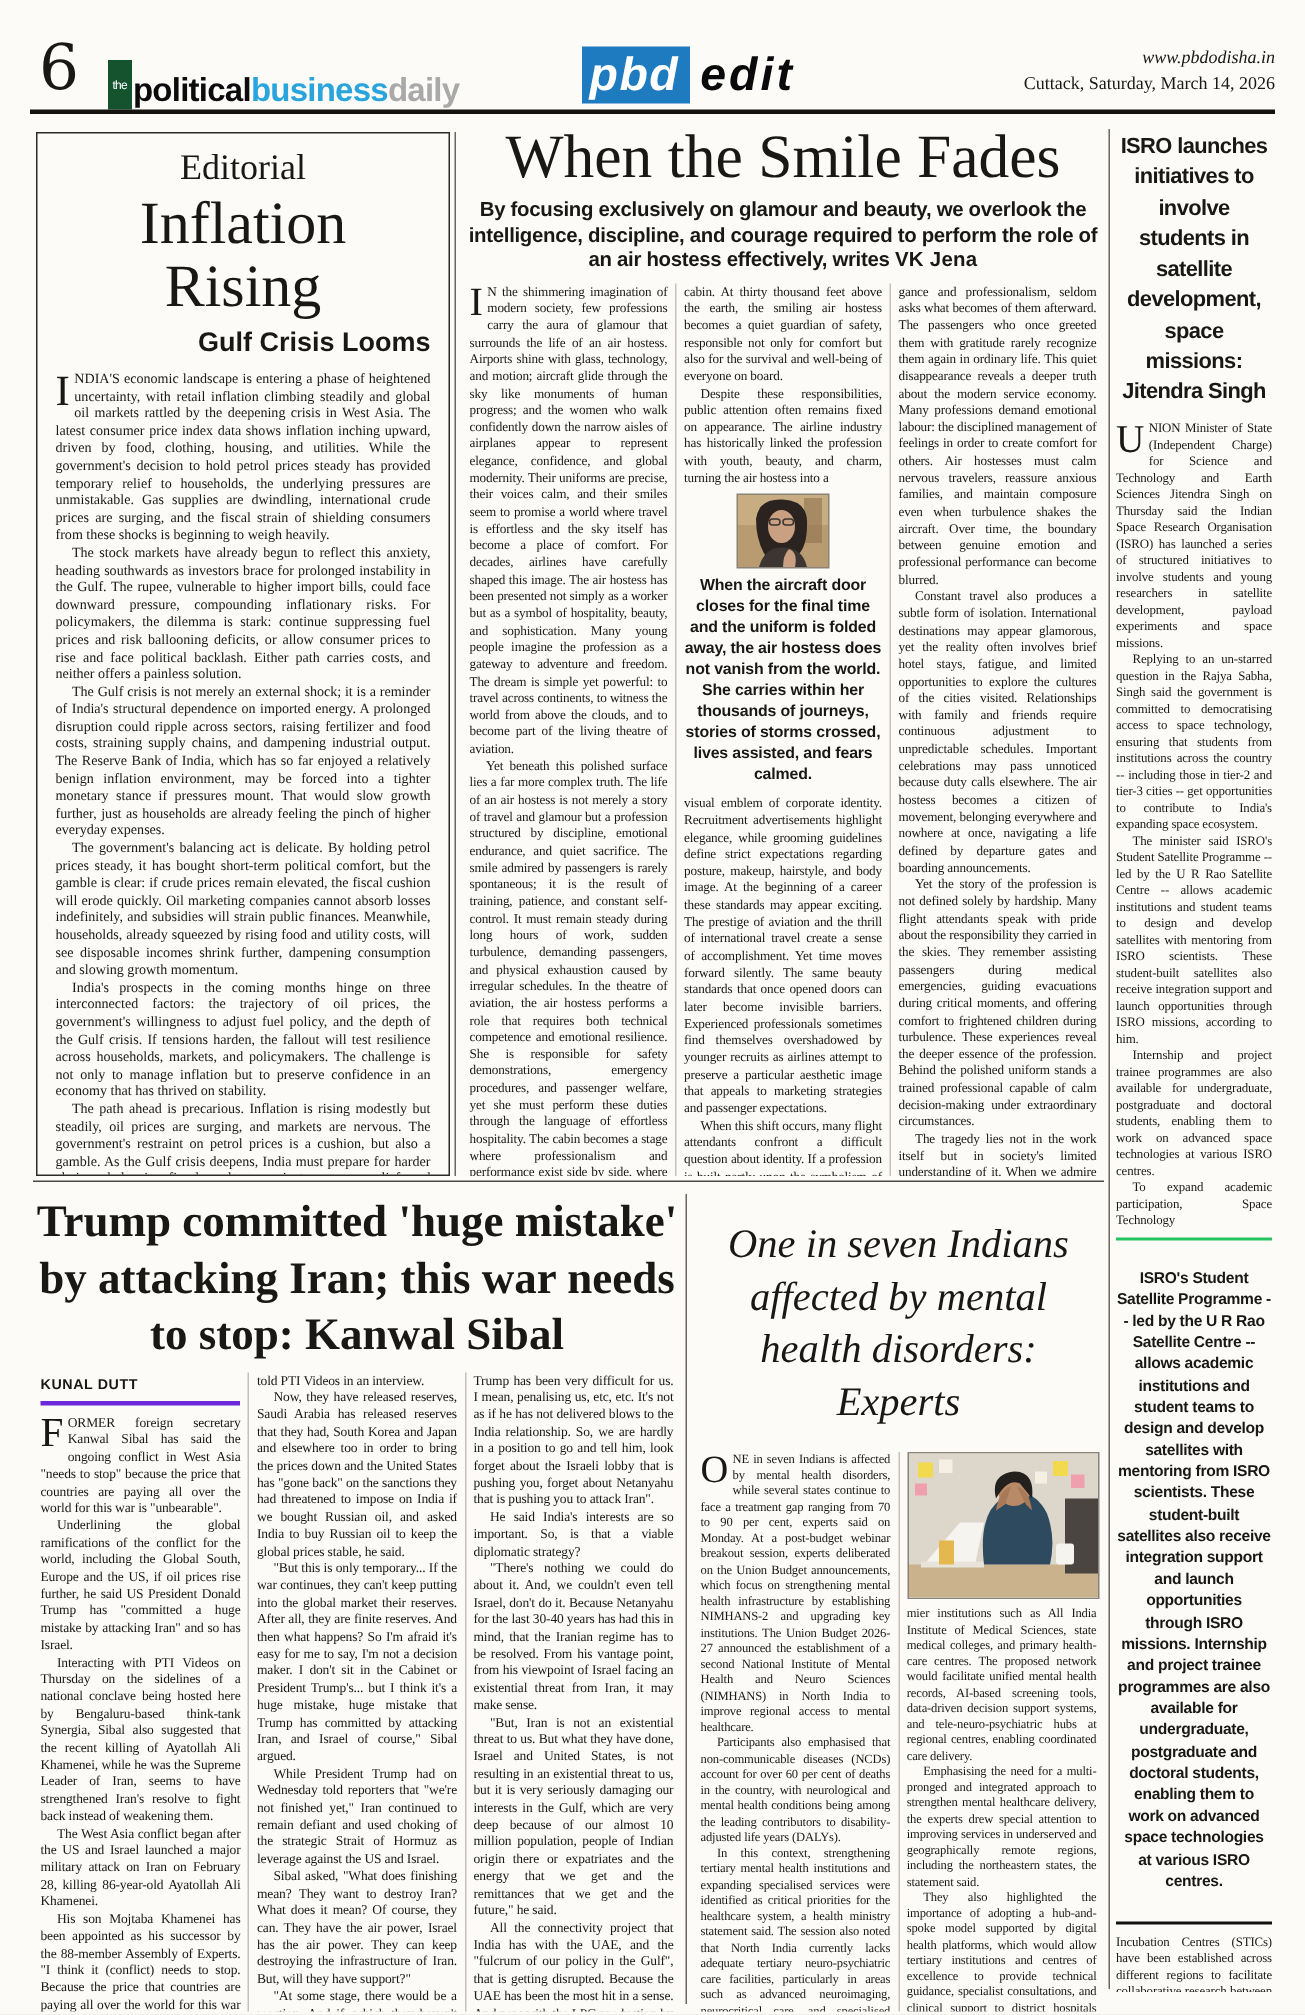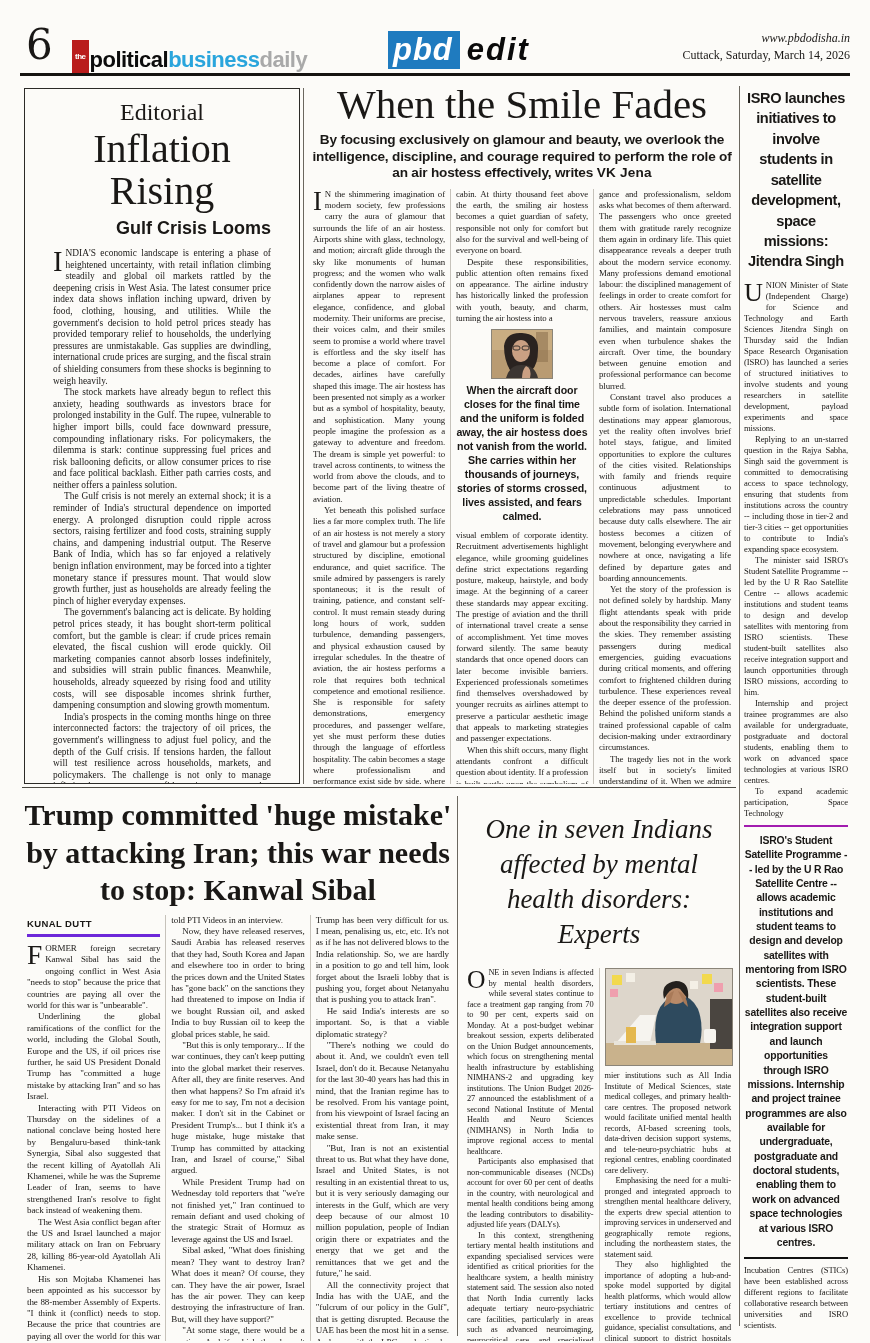--- a/index.html
+++ b/index.html
@@ -2,35 +2,35 @@
 <html><head>
 <meta charset="utf-8">
 <style>
   html,body{margin:0;padding:0;background:#e8e6e0;}
   #page{position:relative;width:870px;height:1343px;margin:0 auto;background:#fcfbf8;color:#1a1816;
         font-family:"Liberation Serif",serif;overflow:hidden;}
   
   #hdr{position:absolute;left:20px;top:10px;width:830px;height:60px;}
   .pageno{position:absolute;left:6px;top:14px;font-family:"DejaVu Serif",serif;font-size:42px;font-weight:400;line-height:1;}
   .logo{position:absolute;left:52px;top:30px;white-space:nowrap;font-family:"Liberation Sans",sans-serif;font-weight:bold;font-size:22px;letter-spacing:-0.5px;}
-  .logo .the{display:inline-block;vertical-align:8px;background:#b91c1c;color:#fff;font-size:8px;font-weight:bold;padding:12px 3px;margin-right:1px;}
+  .logo .the{display:inline-block;vertical-align:8px;background:#14532d;color:#fff;font-size:8px;font-weight:normal;padding:12px 3px;margin-right:1px;}
   .logo .pol{color:#0c0c0c;} .logo .bus{color:#2aa5dc;} .logo .dai{color:#a9a9a9;font-weight:bold;}
   .mast{position:absolute;left:368px;top:22px;white-space:nowrap;font-family:"Liberation Sans",sans-serif;font-style:italic;font-weight:bold;font-size:31px;}
   .mast .pbd{background:#1f7bbf;color:#fff;padding:1px 7px 2px 5px;letter-spacing:1px;}
   .mast .edit{color:#0a0a0a;margin-left:7px;letter-spacing:2px;}
   .hright{position:absolute;right:0;top:20px;text-align:right;font-size:12px;line-height:1.45;}
   .hright .site{font-style:italic;}
   #hdr-rule{position:absolute;left:20px;top:73px;width:830px;height:3px;background:#151310;}
   
   p{margin:0;text-align:justify;}
   p.ind{text-indent:11px;}
   .dc::first-letter{float:left;font-size:3.05em;line-height:0.8;padding:2px 3px 0 0;font-weight:400;}
   
   #edbox{position:absolute;left:24px;top:88px;width:276px;height:696px;border:1.5px solid #2b2a27;
-         padding:8px 28px;box-sizing:border-box;overflow:hidden;}
+         padding:8px 12px;box-sizing:border-box;overflow:hidden;}
   .ed-kicker{text-align:center;font-size:24px;margin:2px 0 0;}
   .ed-title{text-align:center;font-size:40px;line-height:1.05;margin:2px 0 0;font-weight:400;}
   .ed-sub{text-align:right;font-family:"Liberation Sans",sans-serif;font-weight:bold;font-size:18px;margin:6px 0 9px;}
   .ed-body{font-size:9.4px;line-height:11.6px;}
   
   #smile{position:absolute;left:308px;top:84px;width:428px;height:700px;overflow:hidden;}
   .sm-title{text-align:center;font-size:41px;line-height:1.0;font-weight:400;margin:0;}
   .sm-stand{font-family:"Liberation Sans",sans-serif;font-weight:bold;font-size:13.6px;line-height:1.22;
             text-align:center;margin:7px 2px 0;letter-spacing:-0.2px;}
   .cols{display:flex;margin-top:7px;}
@@ -39,21 +39,21 @@
   .sm-cols{height:600px;justify-content:center;}
   .sm-body{font-size:8.8px;line-height:11.3px;letter-spacing:-0.1px;}
   .sm-photo{width:60px;height:48px;margin:5px auto 4px;border:1px solid #8a8478;display:block;}
   .sm-quote{font-family:"Liberation Sans",sans-serif;font-weight:bold;font-size:10.6px;line-height:1.32;
             text-align:center;margin:5px 0 6px;text-indent:0;}
   
   #sidebar{position:absolute;left:744px;top:88px;width:104px;height:1240px;overflow:hidden;}
   .sb-title{font-family:"Liberation Sans",sans-serif;font-weight:bold;font-size:14.6px;line-height:1.4;
             text-align:center;letter-spacing:-0.4px;margin:0 0 8px;}
   .sb-body{font-size:8.6px;line-height:11px;letter-spacing:-0.1px;}
-  .sb-quote{border-top:2px solid #a21caf;border-bottom:2px solid #111;margin:6px 0;padding:7px 0;
+  .sb-quote{border-top:2px solid #22c55e;border-bottom:2px solid #111;margin:6px 0;padding:19px 0;
             font-family:"Liberation Sans",sans-serif;font-weight:bold;font-size:10.4px;line-height:1.38;
             text-align:center;letter-spacing:-0.2px;}
   
   .vrule{position:absolute;width:1px;background:#6b675f;}
   #vr1{left:303px;top:88px;height:696px;}
   #vr2{left:739px;top:86px;height:1240px;}
   #vr3{left:457px;top:796px;height:540px;}
   #hdiv{position:absolute;left:22px;top:787px;width:714px;height:1px;background:#4c4a44;}
   
   #trump{position:absolute;left:22px;top:796px;width:432px;height:545px;overflow:hidden;}

